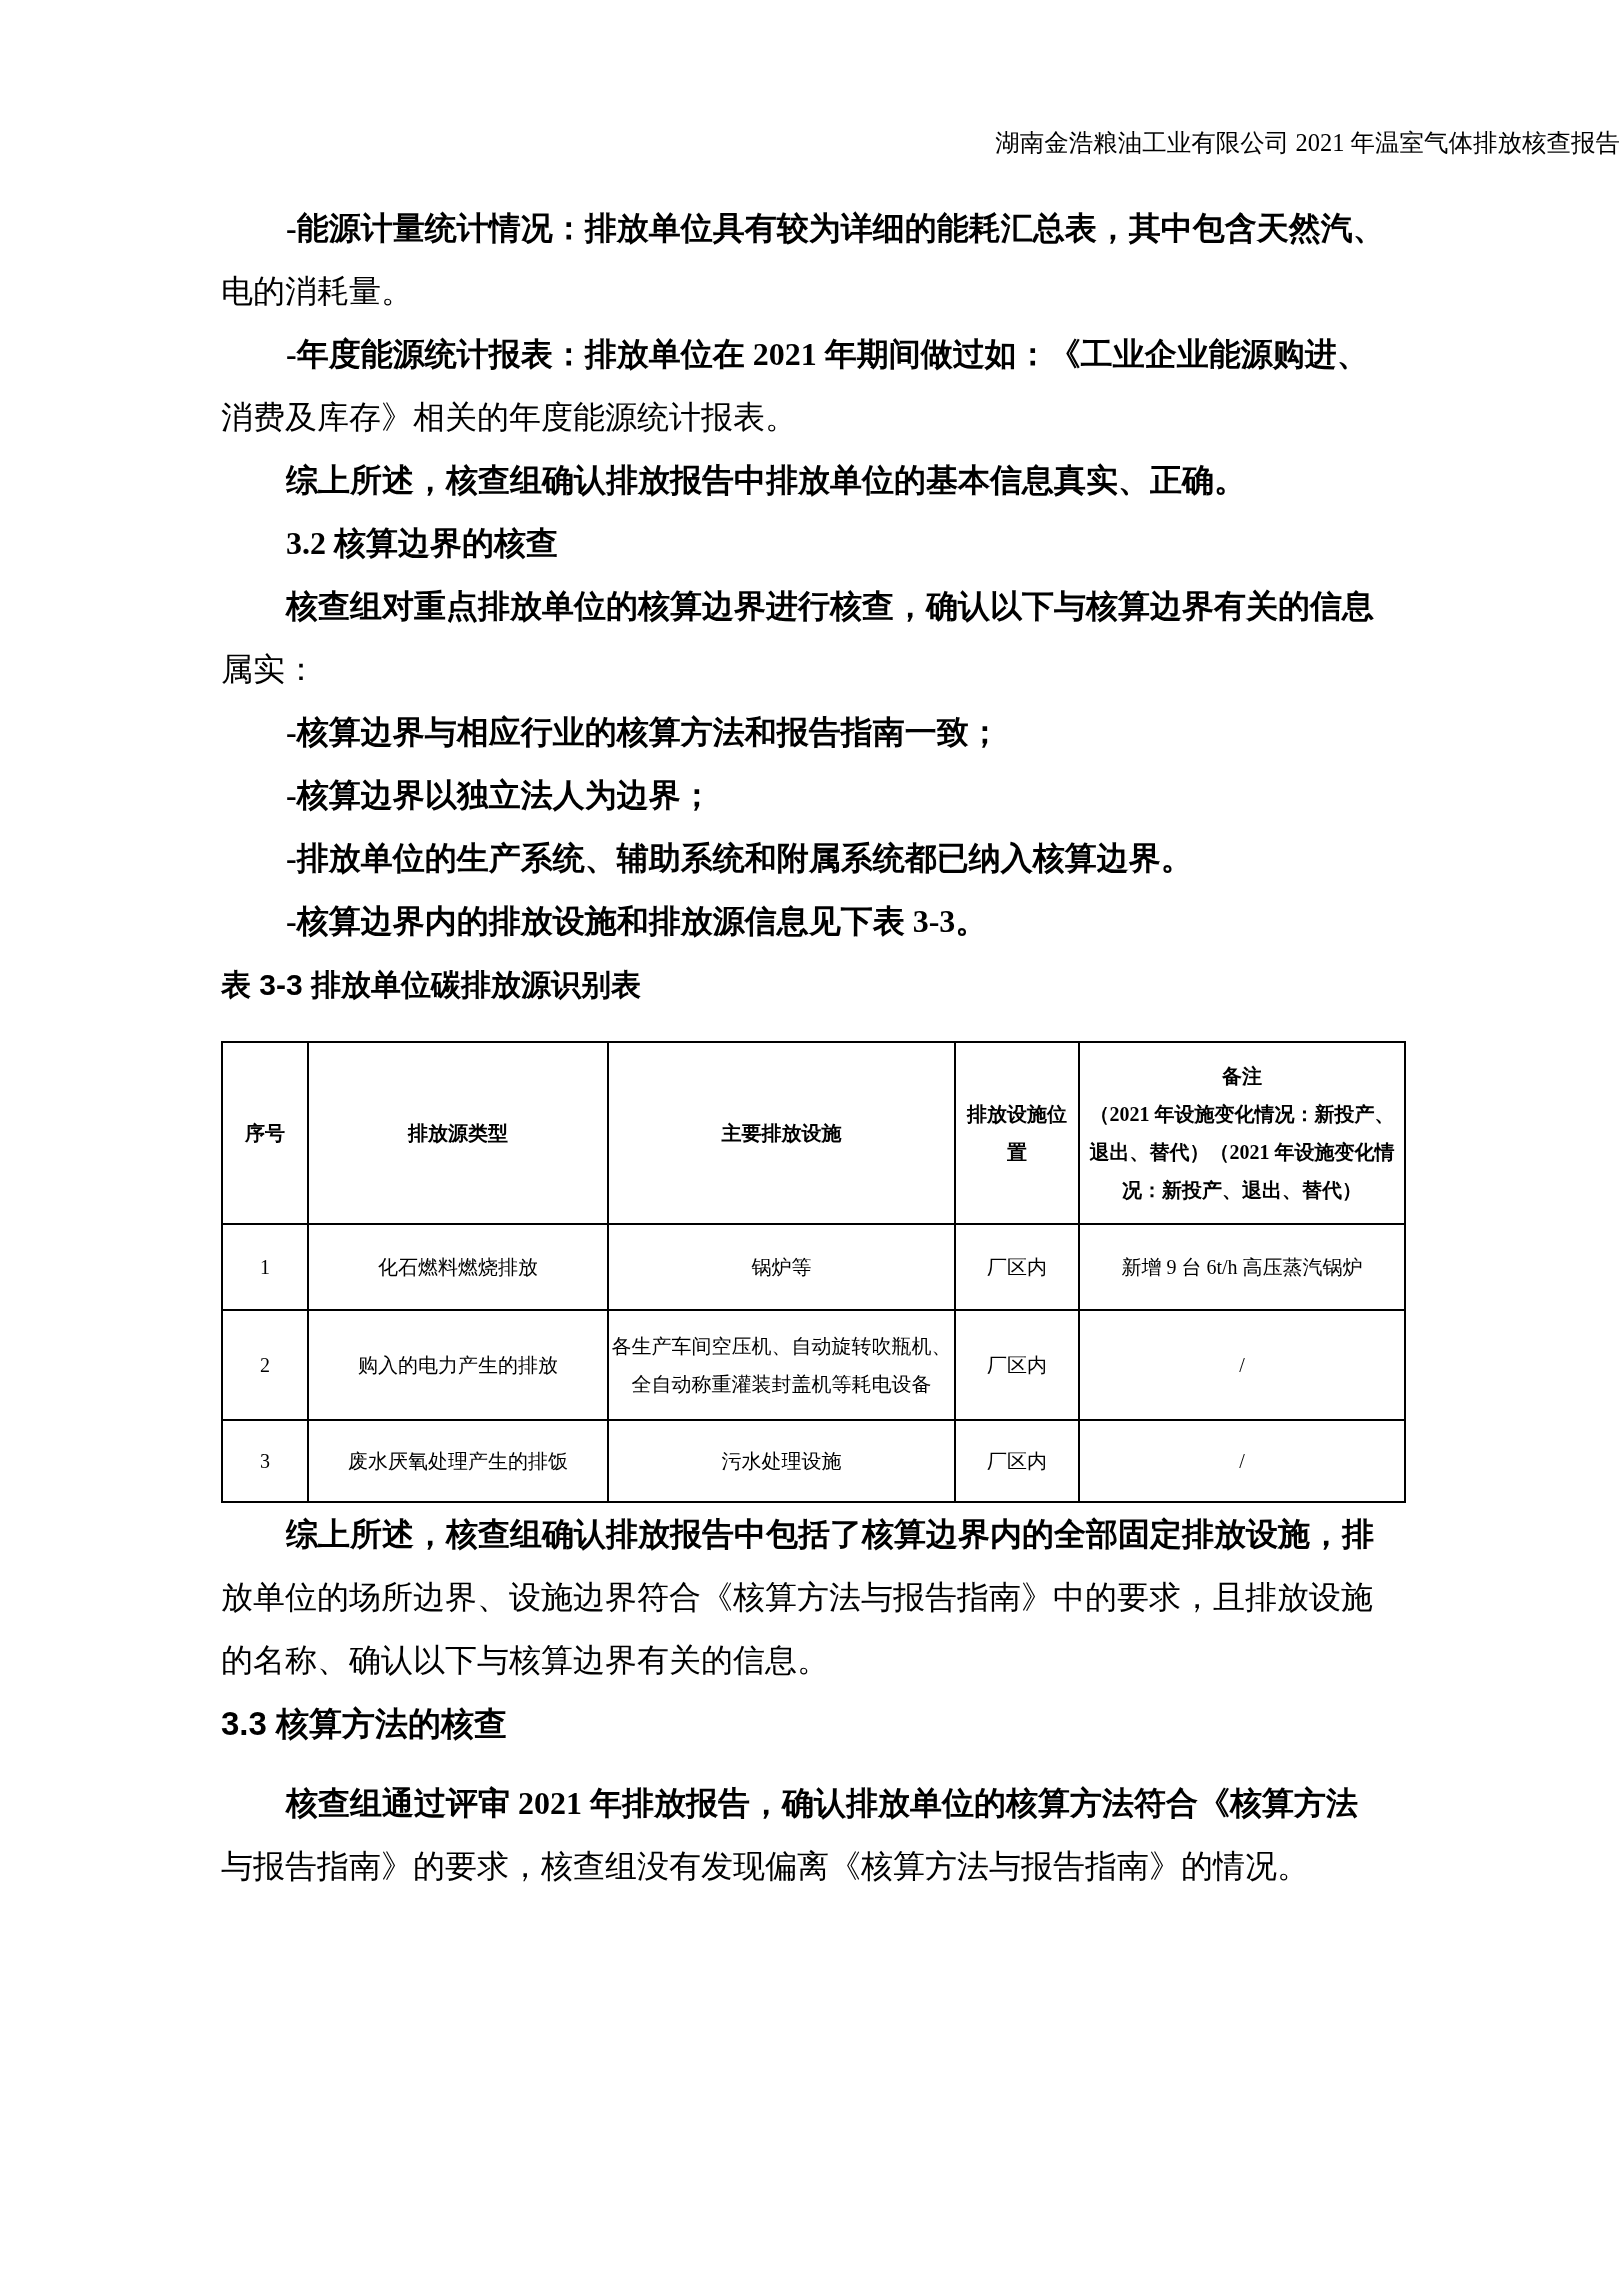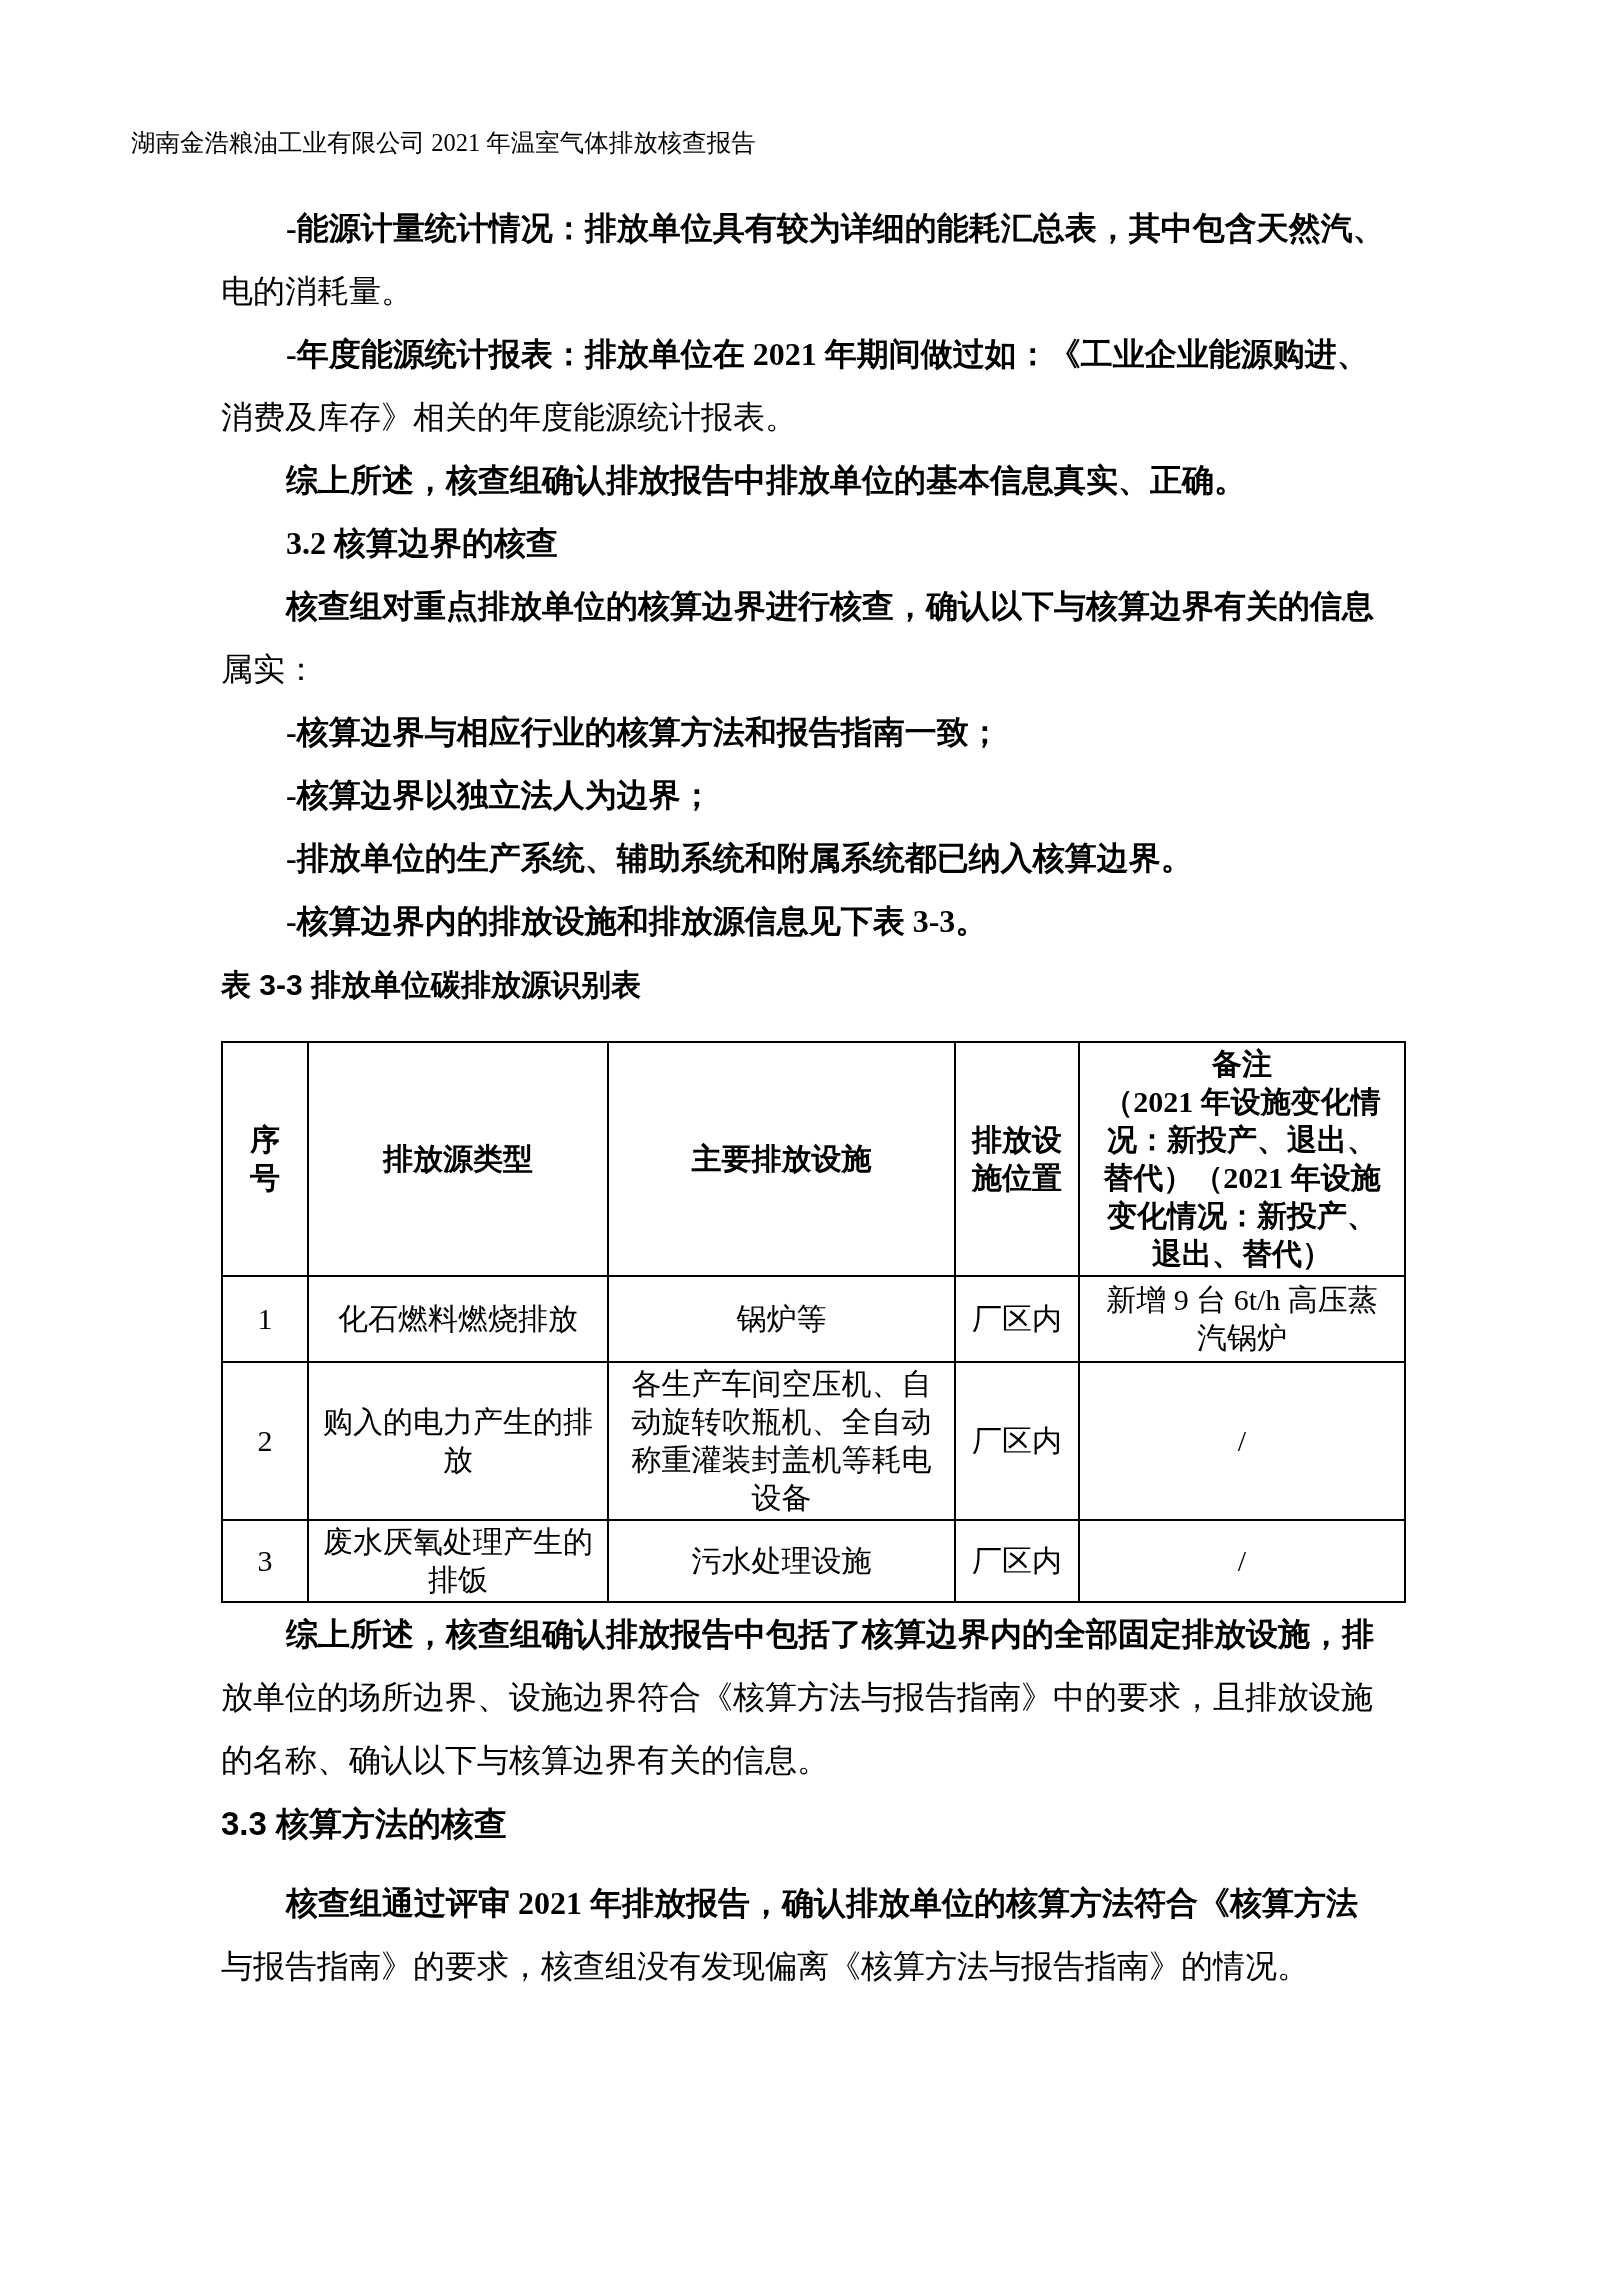--- a/index.html
+++ b/index.html
@@ -12,21 +12,21 @@
     color: #000000;
     font-family: "Liberation Serif", "DejaVu Serif", serif;
     overflow: hidden;
   }
   
   .doc-header {
     position: absolute;
     top: 118px;
     left: 0;
     width: 100%;
-    text-align: left;
+    text-align: right;
     text-indent: 131px;
     font-size: 24.5px;
     line-height: 49px;
     white-space: nowrap;
   }
   
   .content {
     position: absolute;
     top: 197px;
     left: 221px;
@@ -50,23 +50,23 @@
   table.src-table {
     margin-top: 24.5px;
     width: 1184px;
     border-collapse: collapse;
     table-layout: fixed;
   }
   table.src-table td {
     border: 2px solid #000000;
     text-align: center;
     vertical-align: middle;
-    font-size: 30px;
+    font-size: 20px;
     line-height: 38px;
-    padding: 2px 14px;
+    padding: 2px 2px;
     overflow: hidden;
   }
   table.src-table .hdr td { font-weight: bold; }
   col.c-no       { width: 86px; }
   col.c-type     { width: 300px; }
   col.c-fac      { width: 347px; }
   col.c-loc      { width: 124px; }
   col.c-remark   { width: 326px; }
   tr.hdr  { height: 182px; }
   tr.r1   { height: 86px; }

